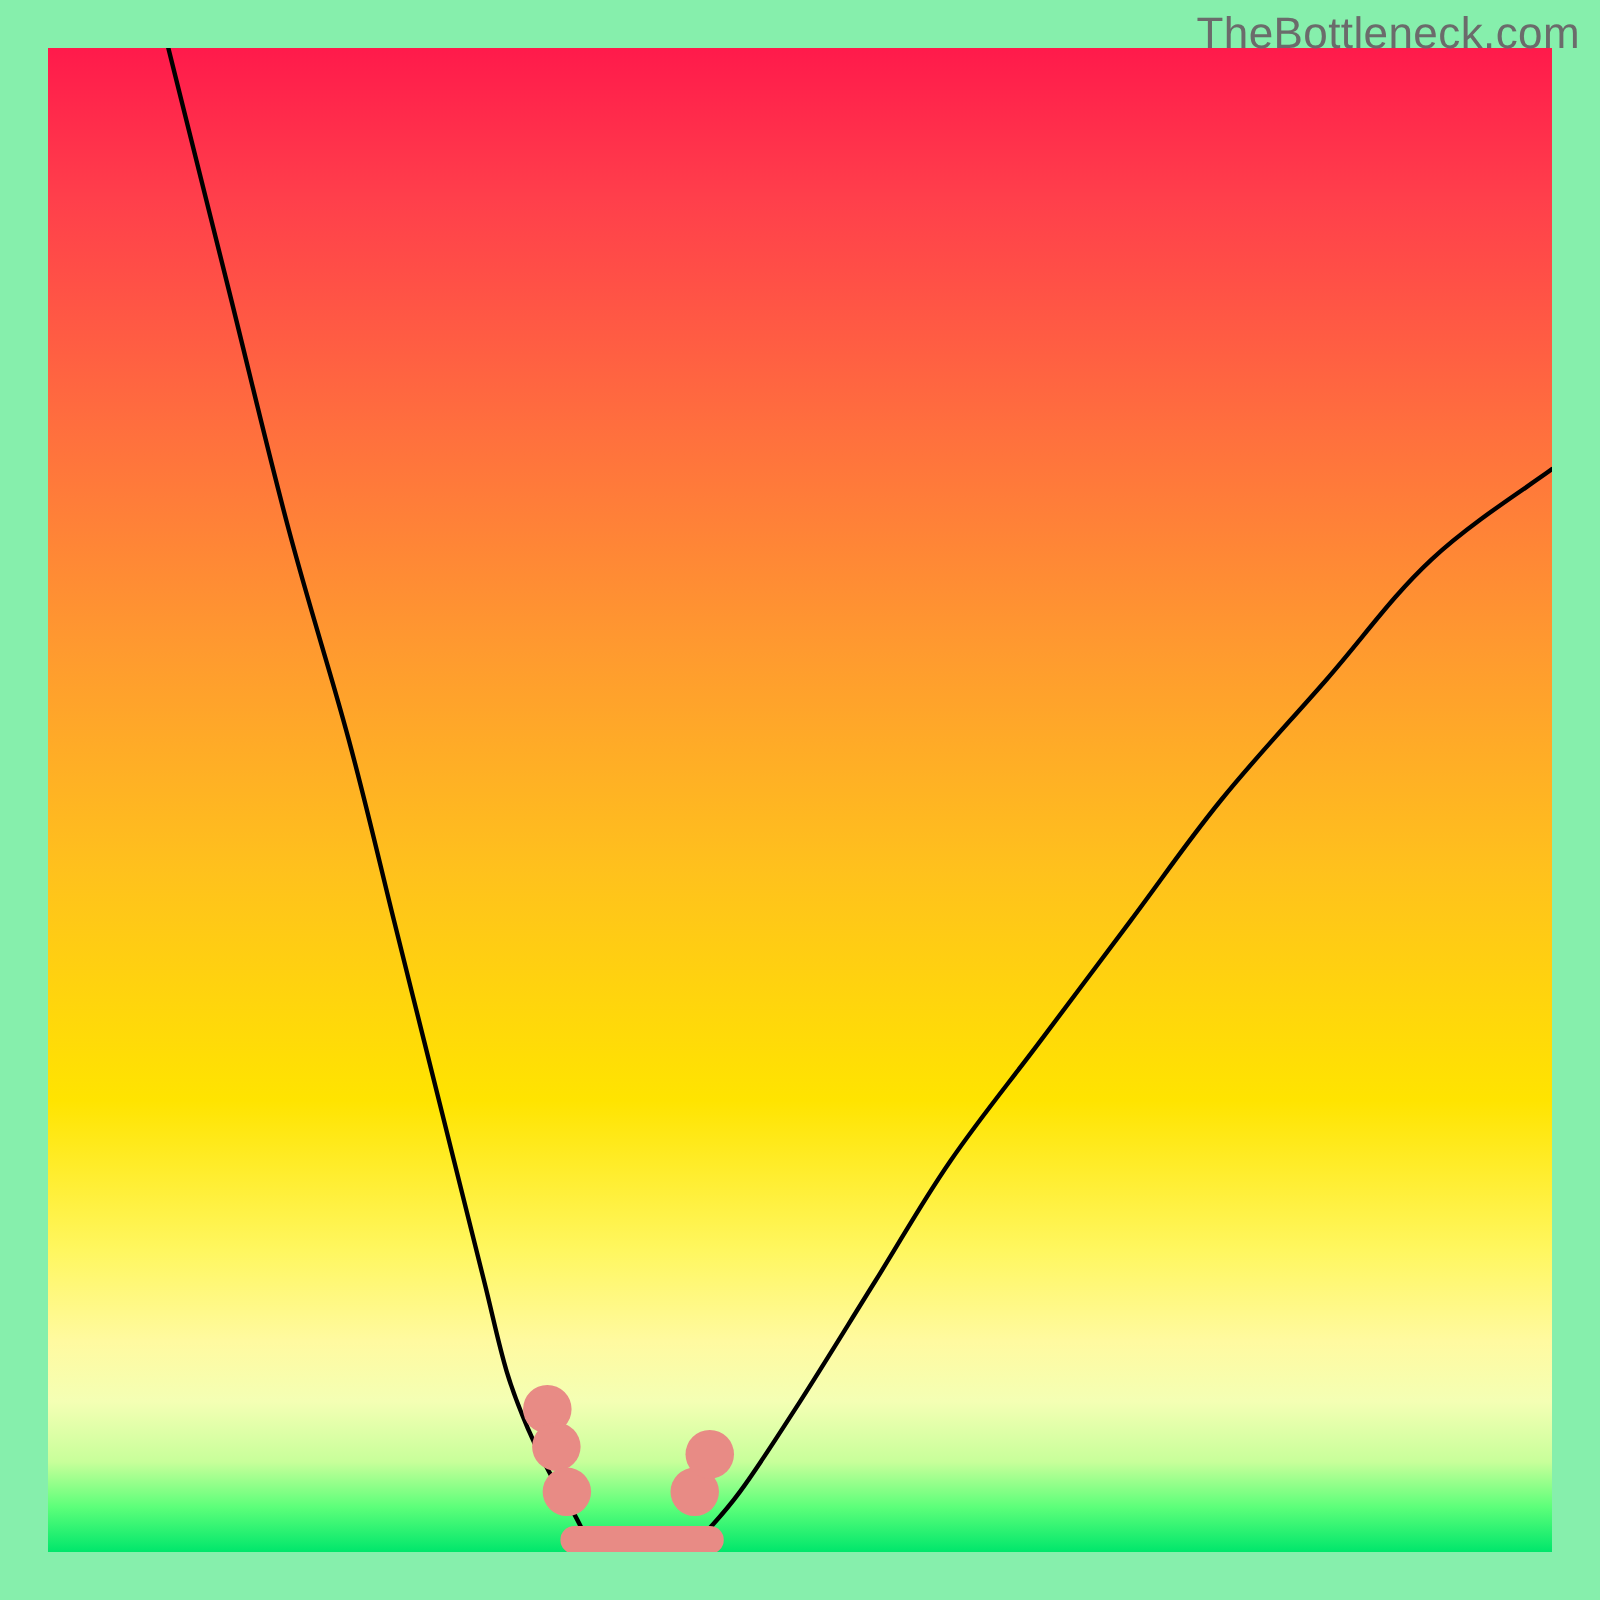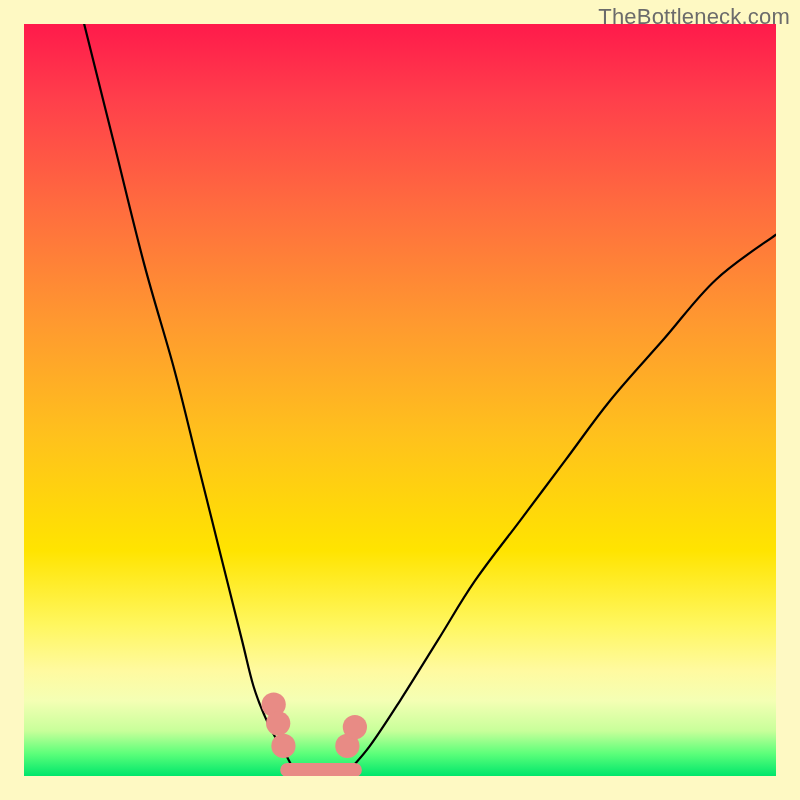--- a/index.html
+++ b/index.html
@@ -10,21 +10,21 @@
     background: #000;
     overflow: hidden;
     font-family: Arial, Helvetica, sans-serif;
   }
   .frame {
     position: absolute;
     top: 0;
     left: 0;
     width: 800px;
     height: 800px;
-    background: #fef9c3;
+    background: #86efac;
   }
   .plot {
     position: absolute;
     top: 24px;
     left: 24px;
     width: 752px;
     height: 752px;
     overflow: hidden;
   }
   .gradient {

